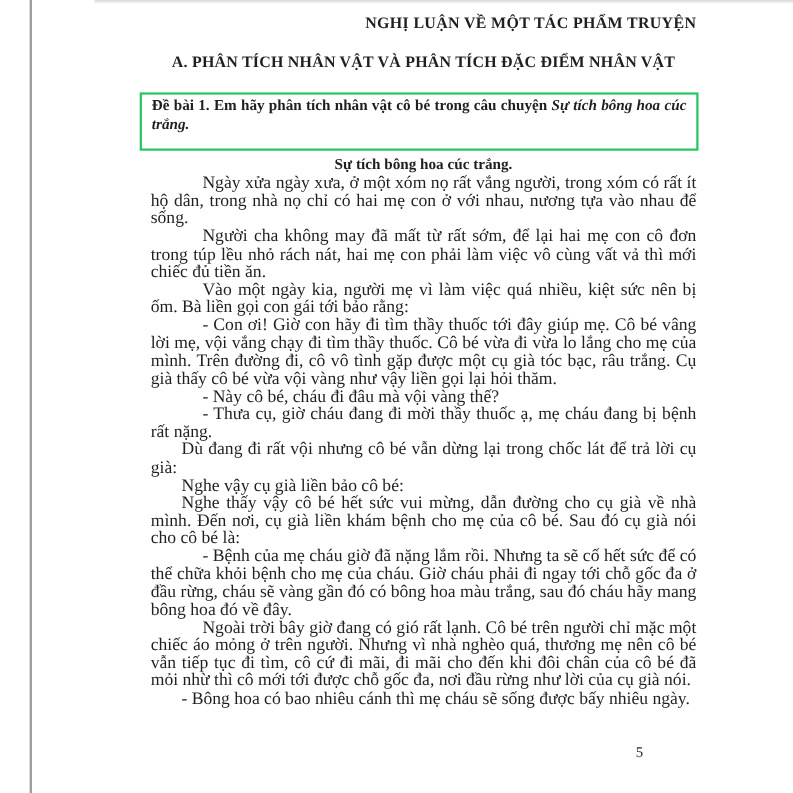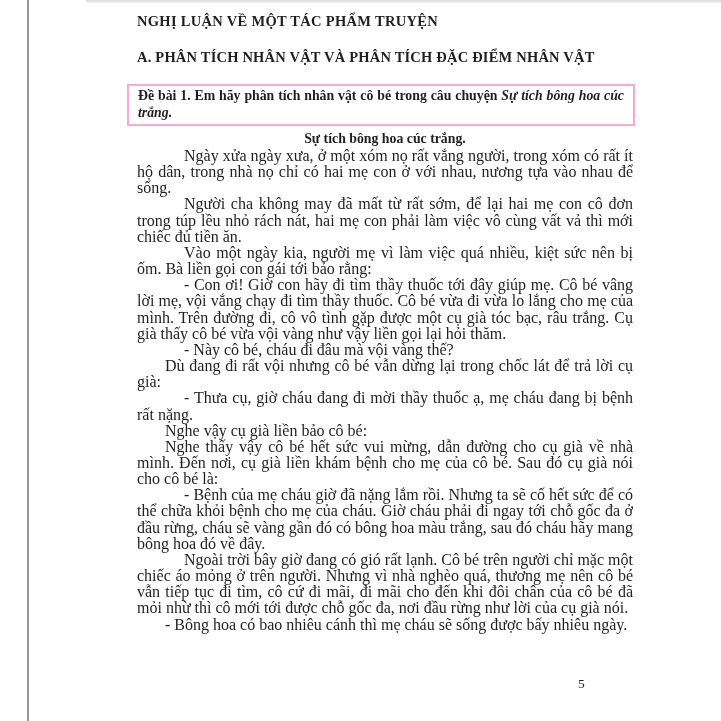--- a/index.html
+++ b/index.html
@@ -29,35 +29,36 @@
   }
   .content {
     position: absolute;
     left: 137px;
     top: 13px;
     width: 496px;
   }
   .doc-title {
     font-size: 14.5px;
     font-weight: bold;
-    text-align: left;
+    text-align: right;
     margin: 0;
     letter-spacing: 0.3px;
   }
   .section-heading {
     font-size: 14.5px;
     font-weight: bold;
+    text-align: center;
     margin: 19px 0 0 0;
     letter-spacing: 0.2px;
   }
   .assignment-box {
-    border: 2px solid #f9a8d4;
+    border: 2px solid #22c55e;
     margin: 18px 15px 0 -10px;
     width: 486px;
-    padding: 2px 9px 3px 9px;
+    padding: 2px 9px 14px 9px;
     font-weight: bold;
     font-size: 13.8px;
     line-height: 16.5px;
     text-align: justify;
   }
   .assignment-box .story-ref {
     font-style: italic;
   }
   .story-title {
     font-size: 13.8px;
@@ -97,22 +98,22 @@
   <div class="assignment-box"><span>Đề bài 1. Em hãy phân tích nhân vật cô bé trong câu chuyện </span><span class="story-ref">Sự tích bông hoa cúc trắng.</span></div>
 
   <div class="story-title">Sự tích bông hoa cúc trắng.</div>
 
   <div class="story-body">
       <p class="para indent-big">Ngày xửa ngày xưa, ở một xóm nọ rất vắng người, trong xóm có rất ít hộ dân, trong nhà nọ chỉ có  hai mẹ con ở với nhau, nương tựa vào nhau để sống.</p>
       <p class="para indent-big">Người cha không may đã mất từ rất sớm, để lại hai mẹ con cô đơn trong túp lều nhỏ rách nát, hai mẹ con phải làm việc vô cùng vất vả thì mới chiếc đủ tiền ăn.</p>
       <p class="para indent-big">Vào một ngày kia, người mẹ vì làm việc quá nhiều, kiệt sức nên bị ốm. Bà liền gọi con gái tới bảo rằng:</p>
       <p class="para indent-big">- Con ơi! Giờ con hãy đi tìm thầy thuốc tới đây giúp mẹ. Cô bé vâng lời mẹ, vội vắng chạy đi tìm thầy thuốc. Cô bé vừa đi vừa lo lắng cho mẹ của mình. Trên đường đi, cô vô tình gặp được một cụ già tóc bạc, râu trắng. Cụ già thấy cô bé vừa vội vàng như vậy liền gọi lại hỏi thăm.</p>
       <p class="para indent-big">- Này cô bé, cháu đi đâu mà vội vàng thế?</p>
+      <p class="para indent-big">- Thưa cụ, giờ cháu đang đi mời thầy thuốc ạ, mẹ cháu đang bị bệnh rất nặng.</p>
       <p class="para indent-small">Dù đang đi rất vội nhưng cô bé vẫn dừng lại trong chốc lát để trả lời cụ già:</p>
-      <p class="para indent-big">- Thưa cụ, giờ cháu đang đi mời thầy thuốc ạ, mẹ cháu đang bị bệnh rất nặng.</p>
       <p class="para indent-small">Nghe vậy cụ già liền bảo cô bé:</p>
       <p class="para indent-small">Nghe thấy vậy cô bé hết sức vui mừng, dẫn đường cho cụ già về nhà mình. Đến nơi, cụ già liền khám bệnh cho mẹ của cô bé. Sau đó cụ già nói cho cô bé là:</p>
       <p class="para indent-big">- Bệnh của mẹ cháu giờ đã nặng lắm rồi. Nhưng ta sẽ cố hết sức để có thể chữa khỏi bệnh cho mẹ của cháu. Giờ cháu phải đi ngay tới chỗ gốc đa ở đầu rừng, cháu sẽ vàng gần đó có bông hoa màu trắng, sau đó cháu hãy mang bông hoa đó về đây.</p>
       <p class="para indent-big">Ngoài trời bây giờ đang có gió rất lạnh. Cô bé trên người chỉ mặc một chiếc áo mỏng ở trên người. Nhưng vì nhà nghèo quá, thương mẹ nên cô bé vẫn tiếp tục đi tìm, cô cứ đi mãi, đi mãi cho đến khi đôi chân của cô bé đã mỏi nhừ thì cô mới tới được chỗ gốc đa, nơi đầu rừng như lời của cụ già nói.</p>
       <p class="para indent-small">- Bông hoa có bao nhiêu cánh thì mẹ cháu sẽ sống được bấy nhiêu ngày.</p>
     </div>
 </div>
 
 <div class="page-number">5</div>
 

